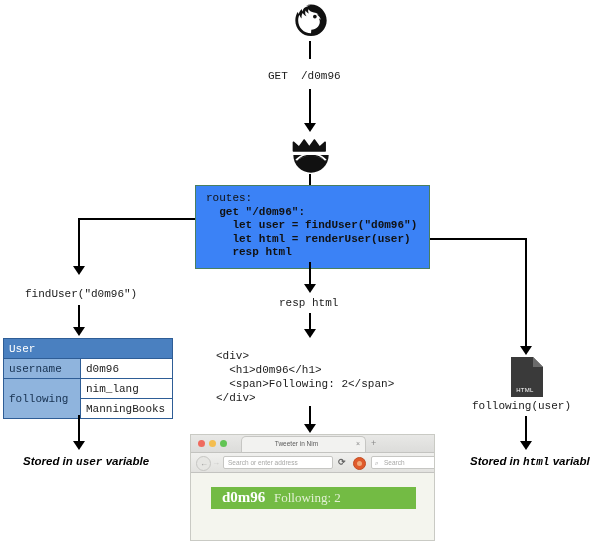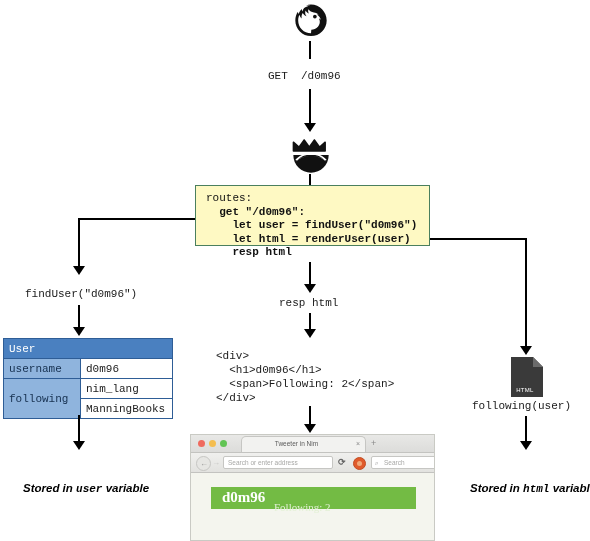--- a/index.html
+++ b/index.html
@@ -64,23 +64,23 @@
     width: 42px;
     height: 38px;
   }
 
   
   .code-box {
     position: absolute;
     left: 195px;
     top: 185px;
     width: 235px;
-    height: 61px;
+    height: 84px;
     border: 1.5px solid #4a7f5e;
-    background: #fef9c3;
+    background: #3b82f6;
     box-sizing: border-box;
     padding: 6px 0 0 10px;
   }
   .code-box pre {
     margin: 0;
     font-family: "Liberation Mono", "DejaVu Sans Mono", monospace;
     font-size: 11px;
     line-height: 13.5px;
     color: #111111;
     white-space: pre;
@@ -152,21 +152,20 @@
 
   
   .caption {
     position: absolute;
     font-family: "Liberation Sans", sans-serif;
     font-size: 11.5px;
     font-style: italic;
     font-weight: bold;
     color: #000000;
     white-space: pre;
-    margin-top: 27px;
   }
   .caption .code {
     font-family: "Liberation Mono", "DejaVu Sans Mono", monospace;
     font-style: italic;
     font-weight: bold;
     font-size: 11px;
   }
 
   
   .browser {
@@ -335,23 +334,23 @@
   .banner .uname {
     position: absolute;
     left: 11px; top: 2px;
     font-family: "Liberation Serif", serif;
     font-weight: bold;
     font-size: 15px;
     color: #ffffff;
   }
   .banner .following {
     position: absolute;
-    left: 63px; top: 14px;
+    left: 63px; top: 3px;
     font-family: "Liberation Serif", serif;
-    font-size: 11px;
+    font-size: 13px;
     color: #e2f0d4;
   }
 </style>
 </head>
 <body>
 
 <div id="page">
 
   <div class="logo-firefox">
     <svg viewBox="0 0 64 64" width="38" height="38" aria-hidden="true">

